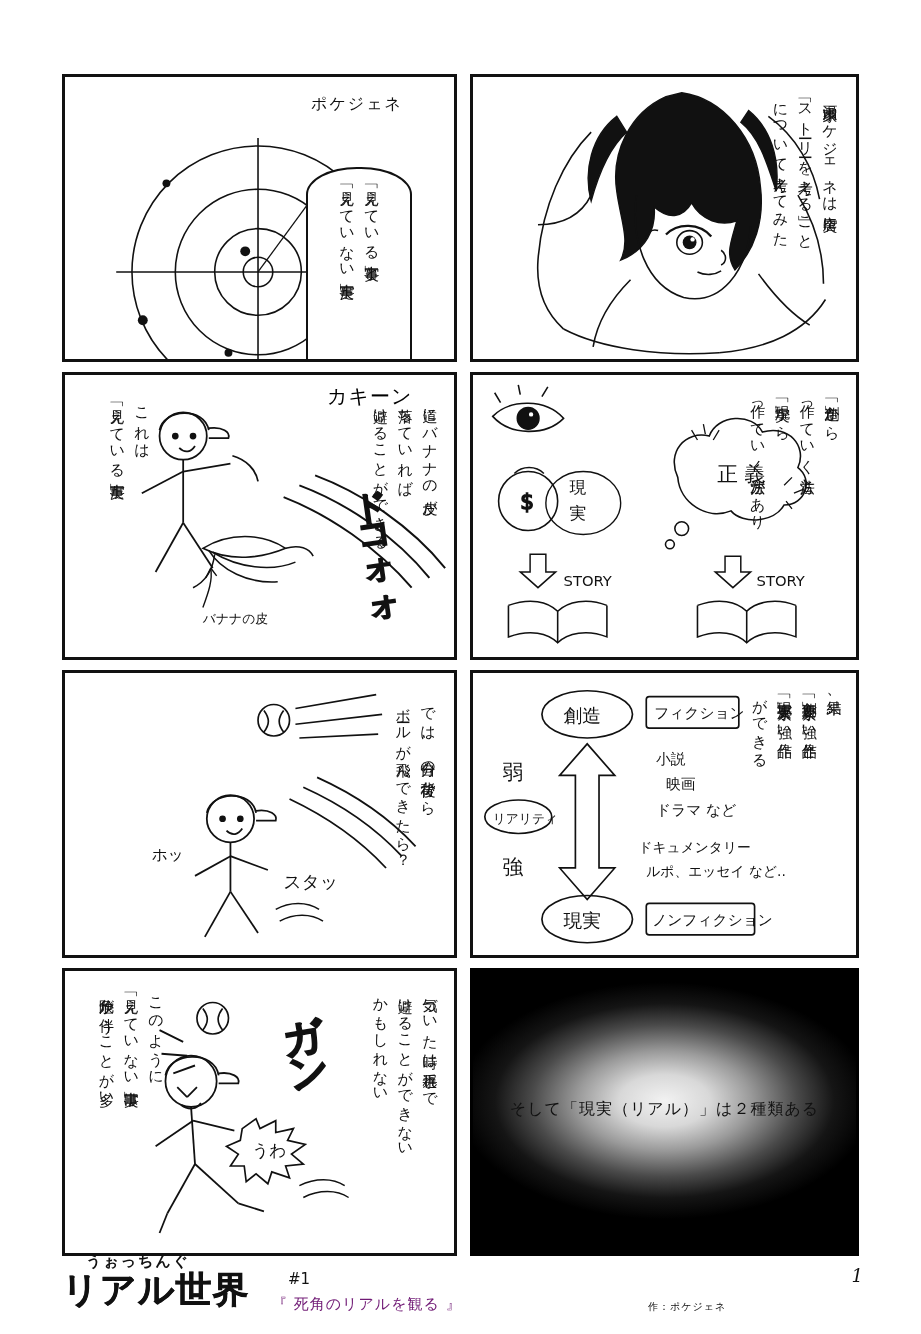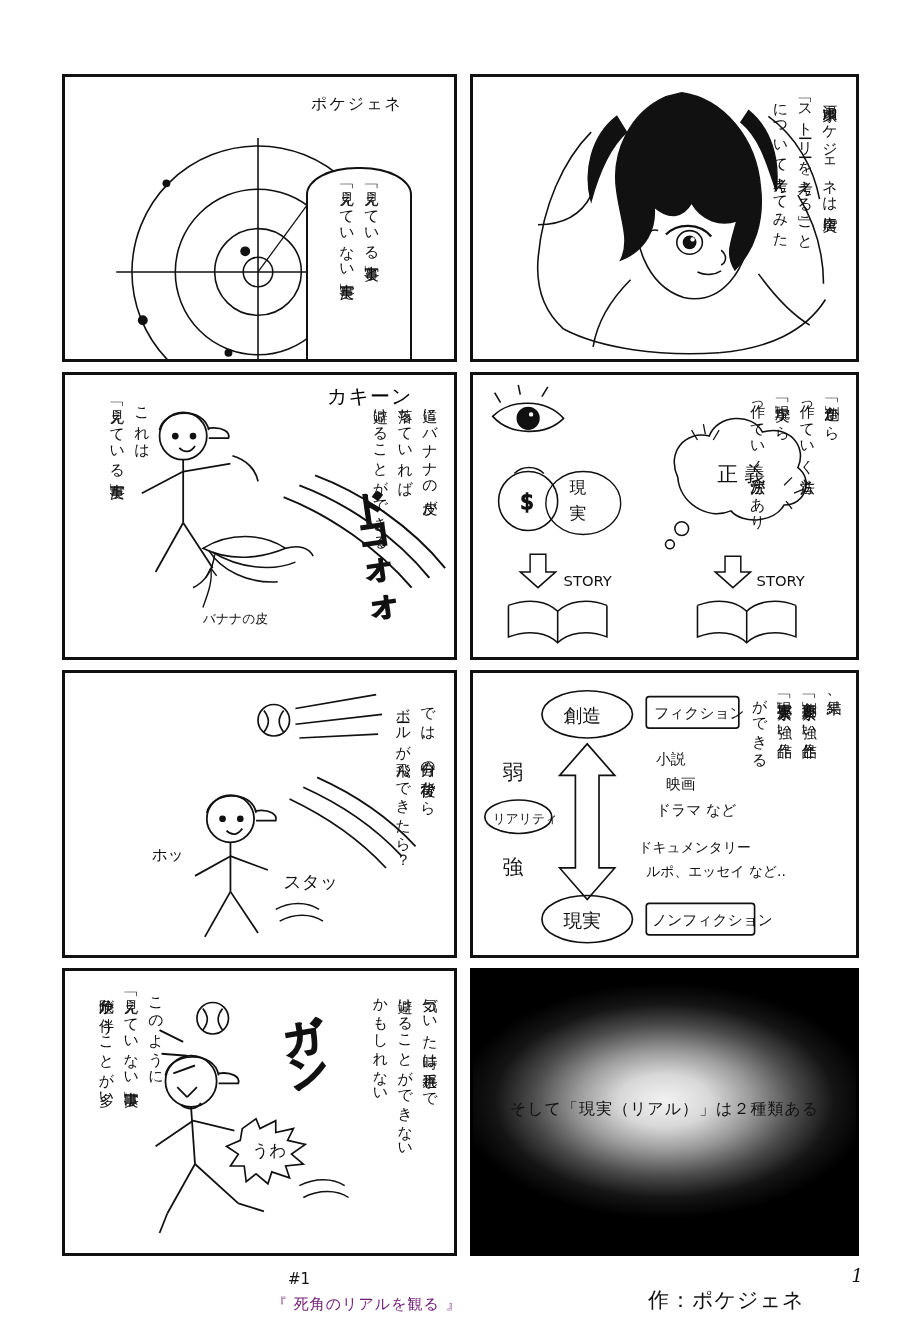--- a/index.html
+++ b/index.html
@@ -120,21 +120,21 @@
     bottom: 20px;
     font-size: 15px;
     color: #701a75;
     letter-spacing: 1px;
     font-family: "DejaVu Sans", sans-serif;
   }
   .author {
     position: absolute;
     left: 648px;
     bottom: 20px;
-    font-size: 21px;
+    font-size: 10px;
     color: #111;
     letter-spacing: 1px;
     font-family: Liberation Serif, serif;
   }
   .page-number {
     position: absolute;
     right: 58px;
     bottom: 48px;
     font-size: 18px;
     font-style: italic;
@@ -457,18 +457,22 @@
     <div class="vtext" style="right:286px; top:16px; font-size:15px;">このように
 「見えていない事実」は
 危険が伴うことが多い</div>
   </div>
 
   <div class="panel dark" style="left:470px; top:968px; width:389px; height:288px;padding-left:32px;">
     <div class="glow"></div>
     <div class="dark-caption">そして「現実（リアル）」は２種類ある</div>
   </div>
 
+  <div class="logo">
+    <div class="logo-sub">うぉっちんぐ</div>
+    <div class="logo-main">リアル世界</div>
+  </div>
   <div class="issue">#1</div>
   <div class="subtitle">『 死角のリアルを観る 』</div>
   <div class="author">作：ポケジェネ</div>
   <div class="page-number">1</div>
 
 </div>
 
 </body></html>

